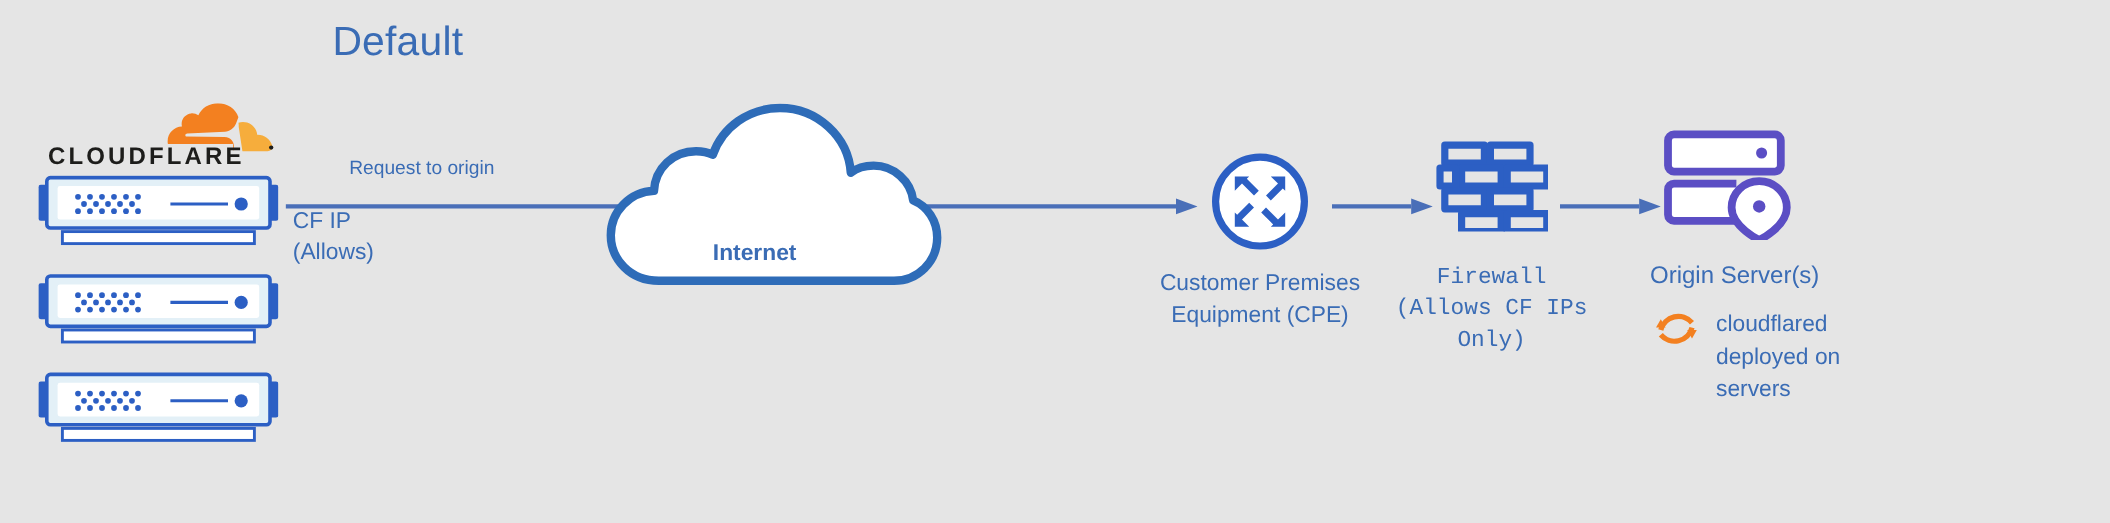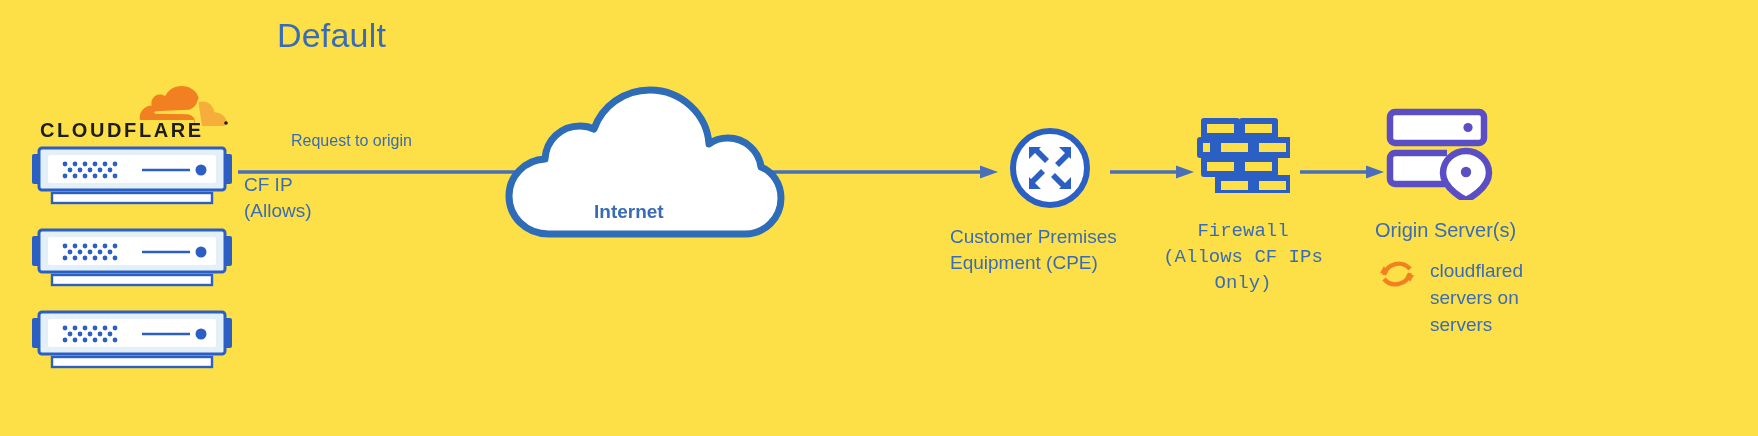--- a/index.html
+++ b/index.html
@@ -8,21 +8,21 @@
     background: #ffffff;
   }
   body {
     font-family: "Liberation Sans", sans-serif;
     -webkit-font-smoothing: antialiased;
   }
   #stage {
     position: relative;
     width: 1758px;
     height: 436px;
-    background: #fde047;
+    background: #e5e5e5;
     overflow: hidden;
   }
   .abs { position: absolute; }
 
   
   #title {
     left: 277px;
     top: 16px;
     font-size: 34px;
     color: #3a6cb5;
@@ -71,20 +71,21 @@
     white-space: nowrap;
     font-weight: bold;
   }
 
   
   #cpe-icon { left: 1008px; top: 126px; width: 84px; height: 84px; }
   #cpe-label {
     left: 950px;
     top: 224px;
     width: 200px;
+    text-align: center;
     font-size: 19px;
     color: #3a6cb5;
     line-height: 26px;
   }
   #arrow-cpe-fw { left: 1110px; top: 164px; width: 84px; height: 16px; }
 
   
   #firewall-icon { left: 1196px; top: 117px; width: 94px; height: 76px; }
   #firewall-label {
     left: 1145px;
@@ -335,17 +336,17 @@
   <div class="abs" id="cloudflared-icon">
     <svg viewBox="0 0 42 42" width="42" height="42" xmlns="http://www.w3.org/2000/svg">
       <path d="M8 26 A15 15 0 0 0 34 20" fill="none" stroke="#f38020" stroke-width="4.4" stroke-linecap="butt"></path>
       <polygon points="30,22 38,22 34,29" fill="#f38020"></polygon>
       <path d="M34 16 A15 15 0 0 0 8 22" fill="none" stroke="#f38020" stroke-width="4.4" stroke-linecap="butt"></path>
       <polygon points="4,20 12,20 8,13" fill="#f38020"></polygon>
     </svg>
   </div>
   <div class="abs" id="cloudflared-label">
     <span class="ln">cloudflared</span>
-    <span class="ln">servers on</span>
+    <span class="ln">deployed on</span>
     <span class="ln">servers</span>
   </div>
 
 </div>
 
 </body></html>

